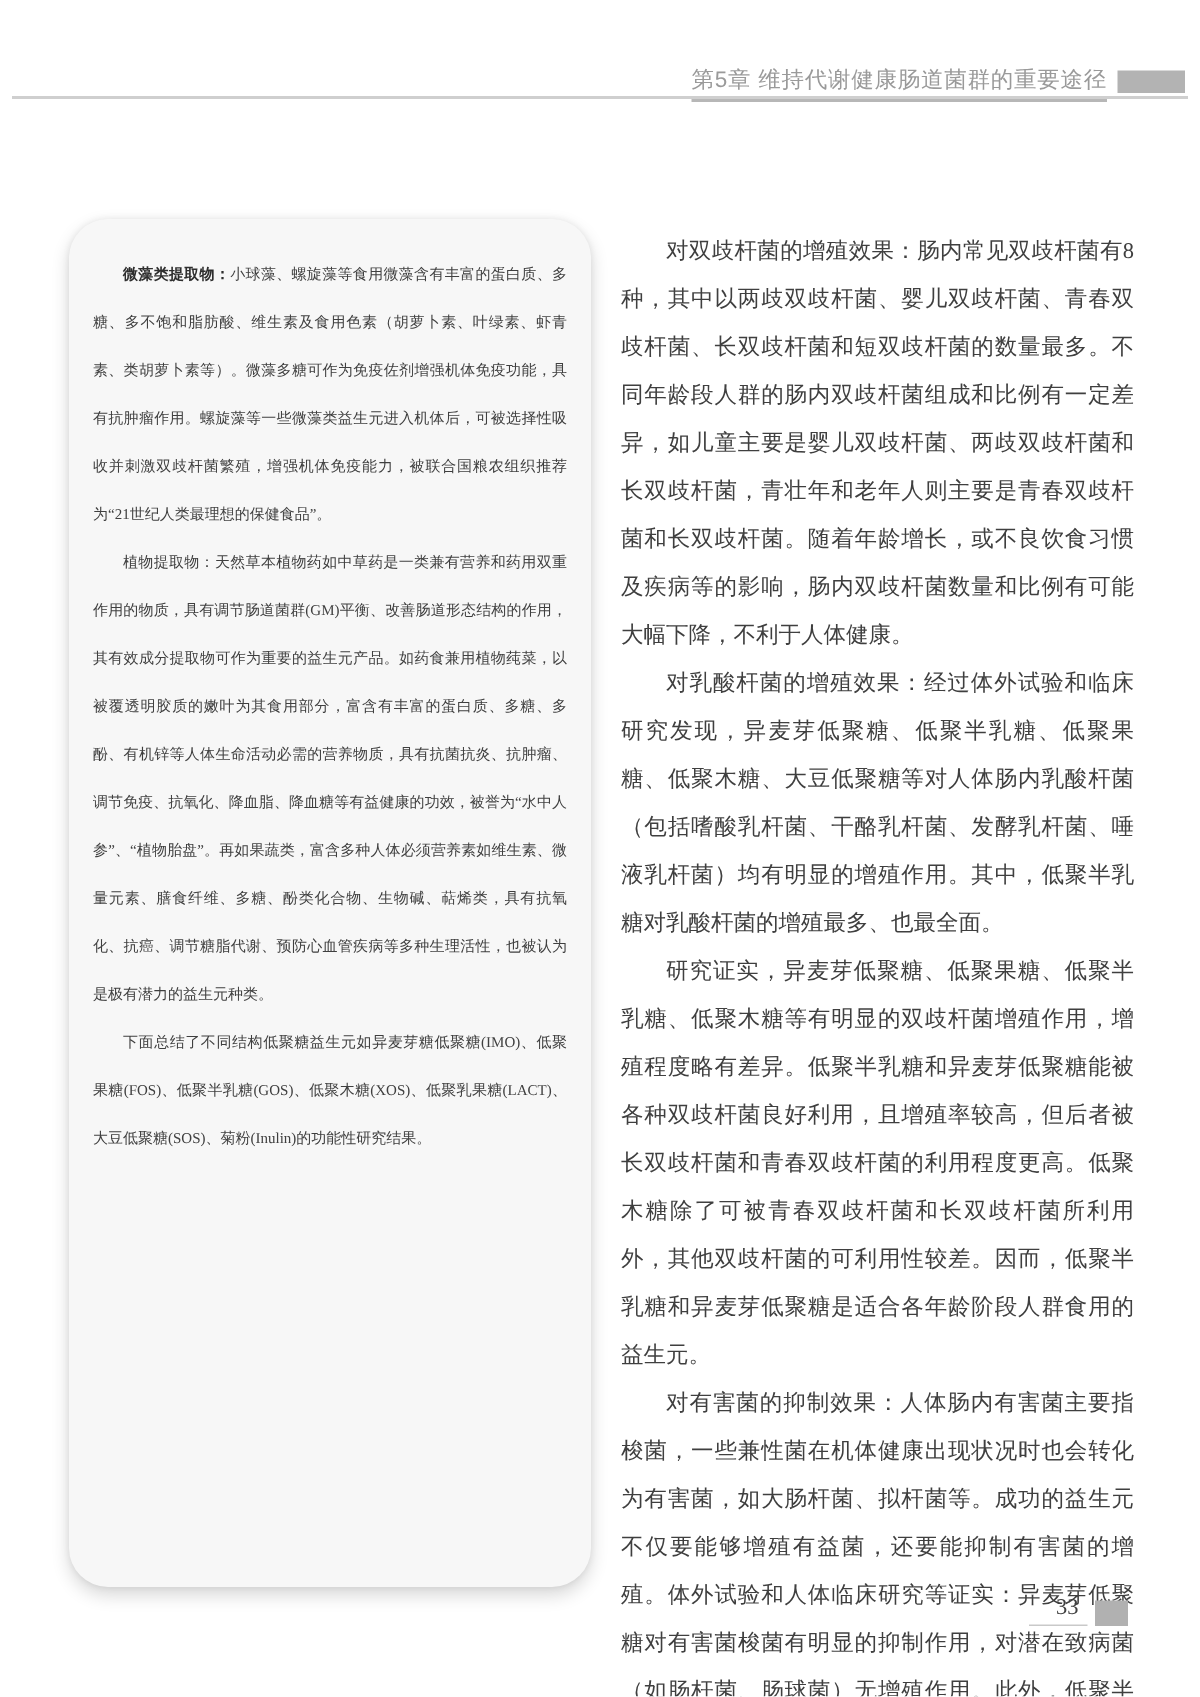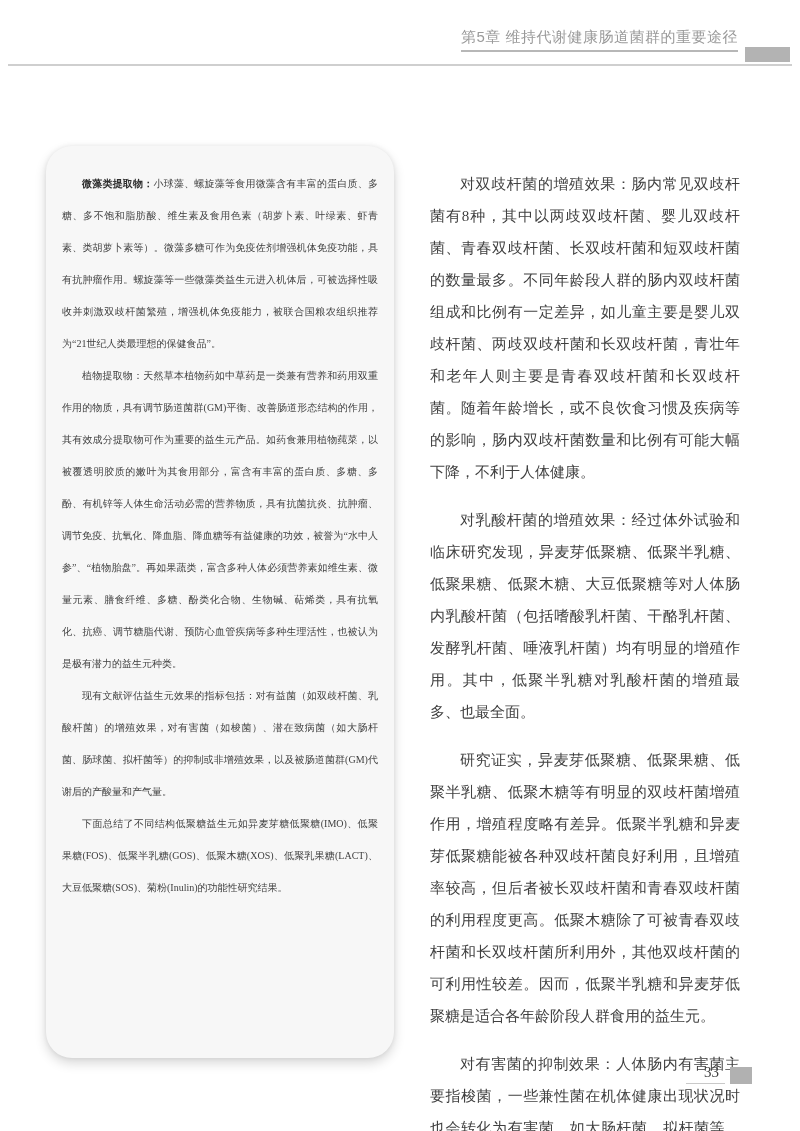--- a/index.html
+++ b/index.html
@@ -1,54 +1,53 @@
 <!DOCTYPE html>
 <html><head>
 <meta charset="utf-8">
 <style>
   html,body{margin:0;padding:0;background:#ffffff;}
   .page{position:relative;width:800px;height:1131px;background:#ffffff;overflow:hidden;
         font-family:"Liberation Serif","DejaVu Serif",serif;}
 
   
   .header-rule{position:absolute;left:8px;right:8px;top:64px;height:2px;background:#cfcfcf;}
-  .chapter-title{position:absolute;top:28px;right:62px;font-family:"Liberation Sans","DejaVu Sans",sans-serif;
+  .chapter-title{position:absolute;top:44px;right:62px;font-family:"Liberation Sans","DejaVu Sans",sans-serif;
         font-size:15px;color:#9a9a9a;letter-spacing:.5px;border-bottom:2px solid #b7b7b7;padding-bottom:3px;}
   .header-marker{position:absolute;top:47px;right:10px;width:45px;height:15px;background:#b3b3b3;}
 
   
   .card{position:absolute;left:46px;top:146px;width:348px;height:912px;box-sizing:border-box;
         background:#f7f7f7;border-radius:26px;padding:22px 16px 20px 16px;
         box-shadow:0 5px 12px rgba(0,0,0,.16),0 0 5px rgba(0,0,0,.07);}
   .card p{margin:0;text-indent:2em;text-align:justify;font-size:10px;line-height:32px;color:#3f3f3f;}
   .card p strong{font-weight:bold;color:#2e2e2e;}
 
   
   .right-col{position:absolute;left:414px;top:152px;width:342px;}
-  .right-col p{margin:16px;text-indent:2em;text-align:justify;font-size:15px;line-height:32px;color:#3f3f3f;}
+  .right-col p{margin:0;text-indent:2em;text-align:justify;font-size:15px;line-height:32px;color:#3f3f3f;}
 
   
   .footer{position:absolute;top:1064px;right:48px;display:flex;align-items:flex-end;}
   .page-num{font-family:Liberation Serif, serif;font-size:15px;color:#404040;
         border-bottom:1px solid #c9c9c9;padding:0 6px 2px 18px;}
   .footer-marker{width:22px;height:17px;background:#b1b1b1;margin-left:5px;}
 </style>
 </head>
 <body>
 
 <div class="page">
 
   <div class="chapter-title">第5章 维持代谢健康肠道菌群的重要途径</div>
   <div class="header-marker"></div>
   <div class="header-rule"></div>
 
   <div class="card">
     <p><strong>微藻类提取物：</strong><span>小球藻、螺旋藻等食用微藻含有丰富的蛋白质、多糖、多不饱和脂肪酸、维生素及食用色素（胡萝卜素、叶绿素、虾青素、类胡萝卜素等）。微藻多糖可作为免疫佐剂增强机体免疫功能，具有抗肿瘤作用。螺旋藻等一些微藻类益生元进入机体后，可被选择性吸收并刺激双歧杆菌繁殖，增强机体免疫能力，被联合国粮农组织推荐为“21世纪人类最理想的保健食品”。</span></p>
     <p><span>植物提取物：天然草本植物药如中草药是一类兼有营养和药用双重作用的物质，具有调节肠道菌群(GM)平衡、改善肠道形态结构的作用，其有效成分提取物可作为重要的益生元产品。如药食兼用植物莼菜，以被覆透明胶质的嫩叶为其食用部分，富含有丰富的蛋白质、多糖、多酚、有机锌等人体生命活动必需的营养物质，具有抗菌抗炎、抗肿瘤、调节免疫、抗氧化、降血脂、降血糖等有益健康的功效，被誉为“水中人参”、“植物胎盘”。再如果蔬类，富含多种人体必须营养素如维生素、微量元素、膳食纤维、多糖、酚类化合物、生物碱、萜烯类，具有抗氧化、抗癌、调节糖脂代谢、预防心血管疾病等多种生理活性，也被认为是极有潜力的益生元种类。</span></p>
-    <p><span>现有文献评估益生元效果的指标包括：对有益菌（如双歧杆菌、乳酸杆菌）的增殖效果，对有害菌（如梭菌）、潜在致病菌（如大肠杆菌、肠球菌、拟杆菌等）的抑制或非增殖效果，以及被肠道菌群(GM)代谢后的产酸量和产气量。</span></p>
     <p><span>下面总结了不同结构低聚糖益生元如异麦芽糖低聚糖(IMO)、低聚果糖(FOS)、低聚半乳糖(GOS)、低聚木糖(XOS)、低聚乳果糖(LACT)、大豆低聚糖(SOS)、菊粉(Inulin)的功能性研究结果。</span></p>
   </div>
 
   <div class="right-col">
     <p>对双歧杆菌的增殖效果：肠内常见双歧杆菌有8种，其中以两歧双歧杆菌、婴儿双歧杆菌、青春双歧杆菌、长双歧杆菌和短双歧杆菌的数量最多。不同年龄段人群的肠内双歧杆菌组成和比例有一定差异，如儿童主要是婴儿双歧杆菌、两歧双歧杆菌和长双歧杆菌，青壮年和老年人则主要是青春双歧杆菌和长双歧杆菌。随着年龄增长，或不良饮食习惯及疾病等的影响，肠内双歧杆菌数量和比例有可能大幅下降，不利于人体健康。</p>
     <p>对乳酸杆菌的增殖效果：经过体外试验和临床研究发现，异麦芽低聚糖、低聚半乳糖、低聚果糖、低聚木糖、大豆低聚糖等对人体肠内乳酸杆菌（包括嗜酸乳杆菌、干酪乳杆菌、发酵乳杆菌、唾液乳杆菌）均有明显的增殖作用。其中，低聚半乳糖对乳酸杆菌的增殖最多、也最全面。</p>
     <p>研究证实，异麦芽低聚糖、低聚果糖、低聚半乳糖、低聚木糖等有明显的双歧杆菌增殖作用，增殖程度略有差异。低聚半乳糖和异麦芽低聚糖能被各种双歧杆菌良好利用，且增殖率较高，但后者被长双歧杆菌和青春双歧杆菌的利用程度更高。低聚木糖除了可被青春双歧杆菌和长双歧杆菌所利用外，其他双歧杆菌的可利用性较差。因而，低聚半乳糖和异麦芽低聚糖是适合各年龄阶段人群食用的益生元。</p>
     <p>对有害菌的抑制效果：人体肠内有害菌主要指梭菌，一些兼性菌在机体健康出现状况时也会转化为有害菌，如大肠杆菌、拟杆菌等。成功的益生元不仅要能够增殖有益菌，还要能抑制有害菌的增殖。体外试验和人体临床研究等证实：异麦芽低聚糖对有害菌梭菌有明显的抑制作用，对潜在致病菌（如肠杆菌、肠球菌）无增殖作用。此外，低聚半乳糖、低聚果糖、低聚木糖对有害菌及兼性菌也有很好的抑制作用。</p>
   </div>
 

